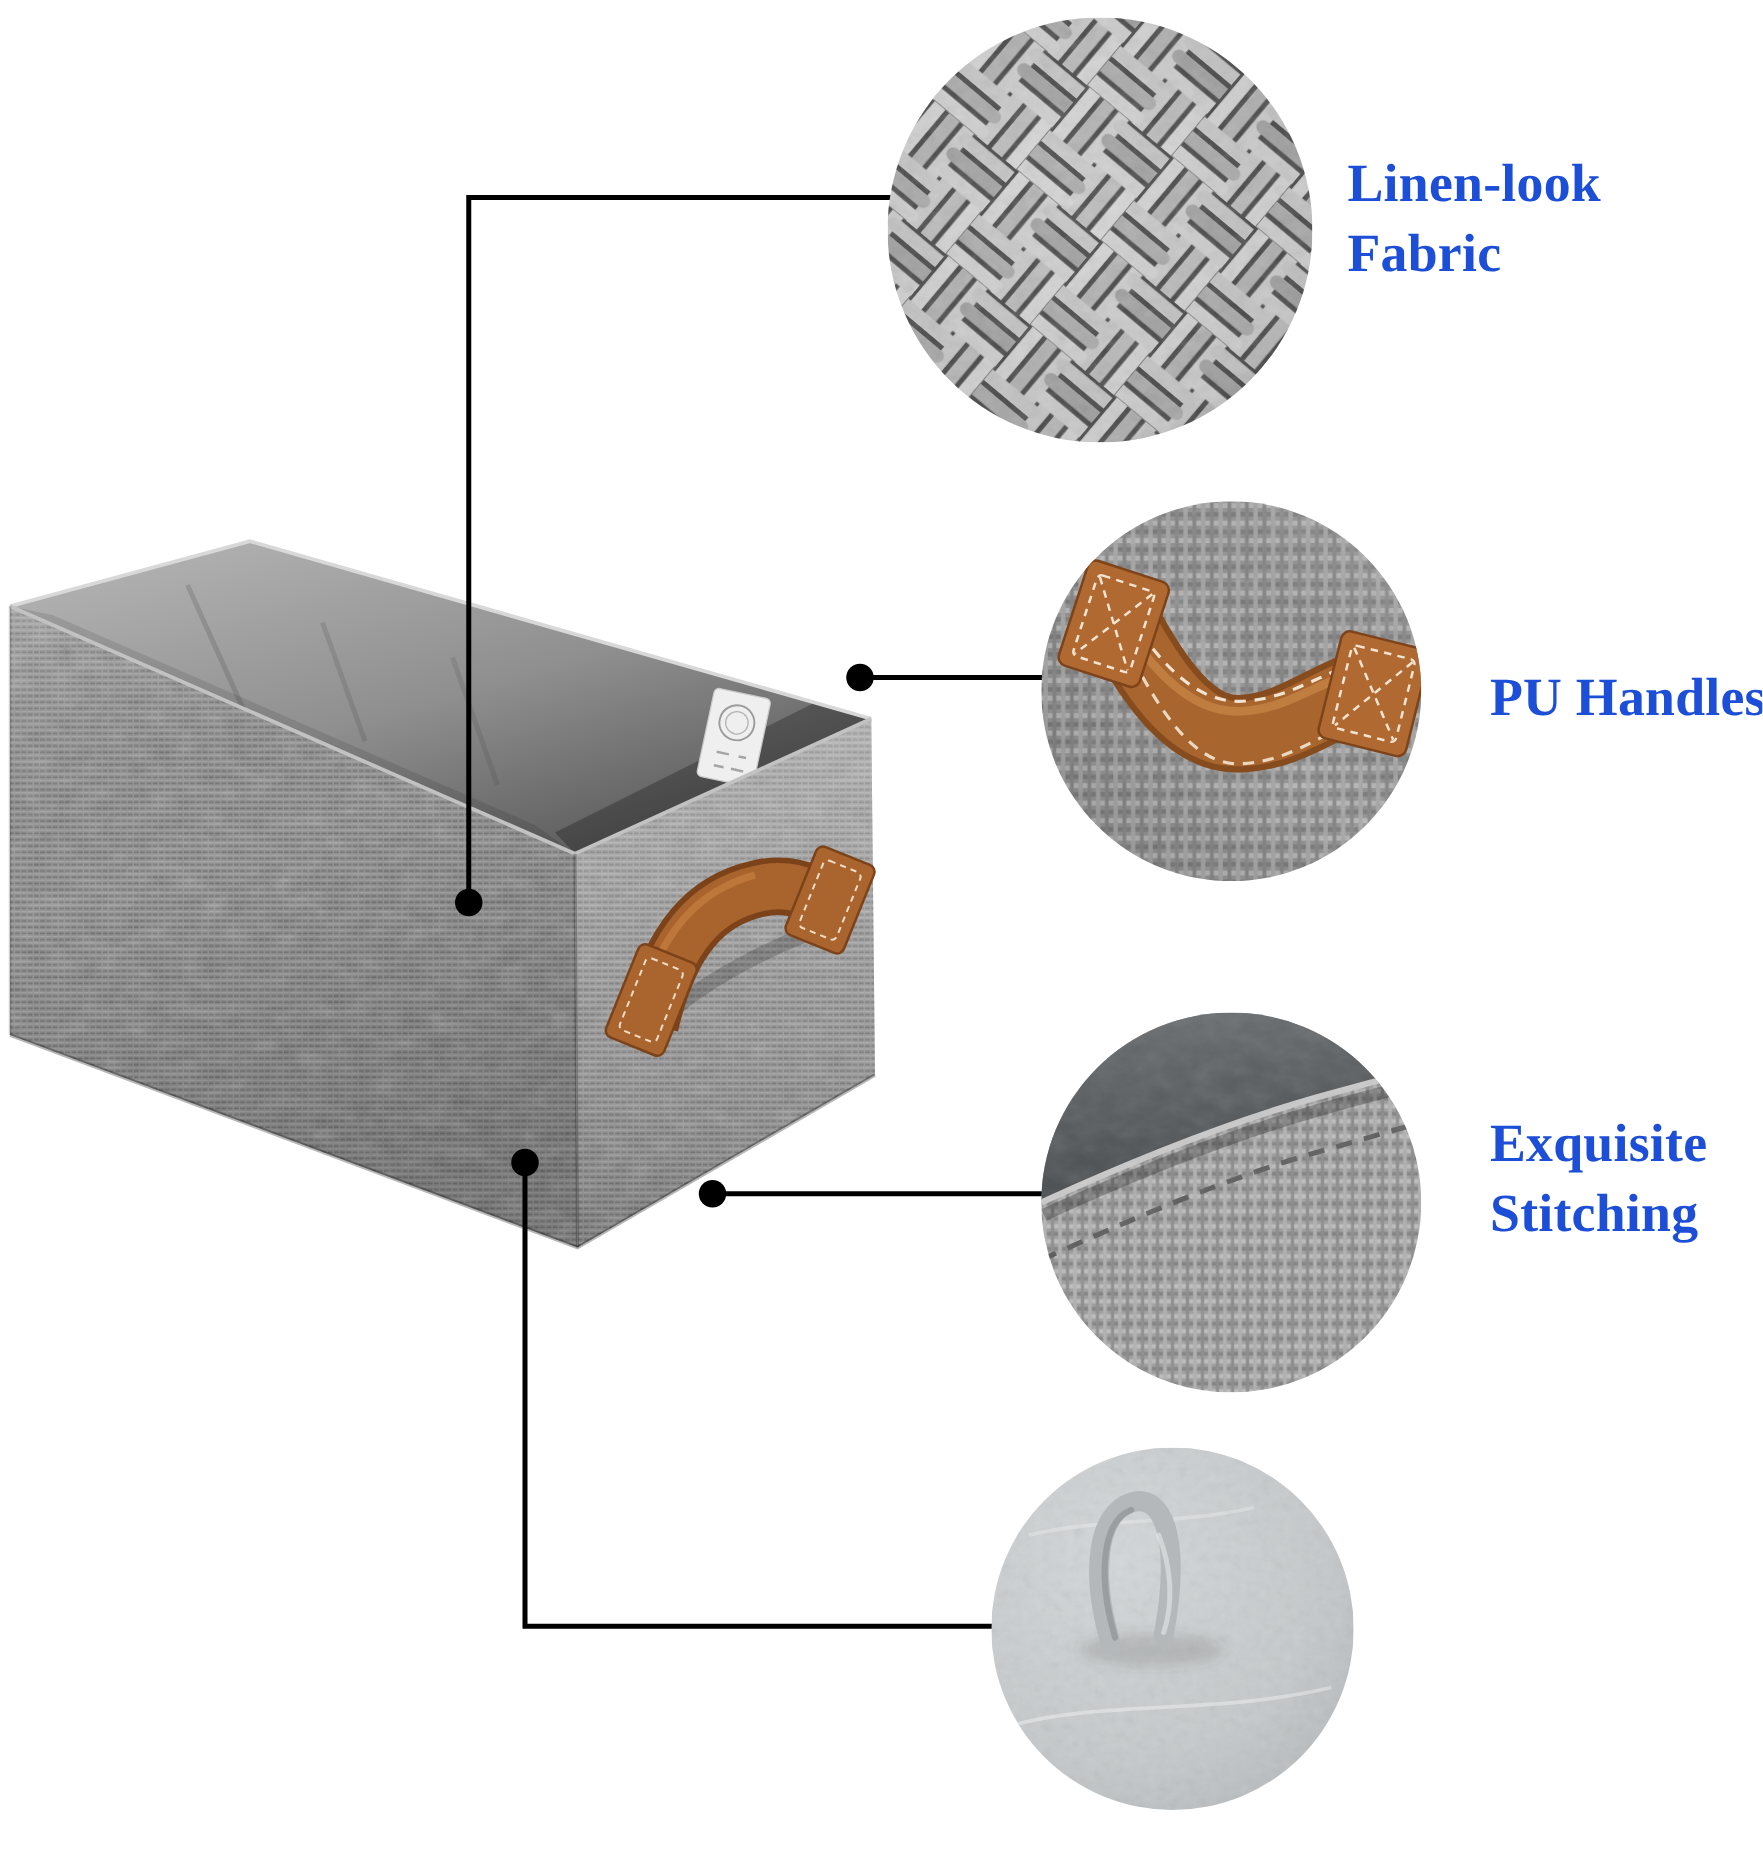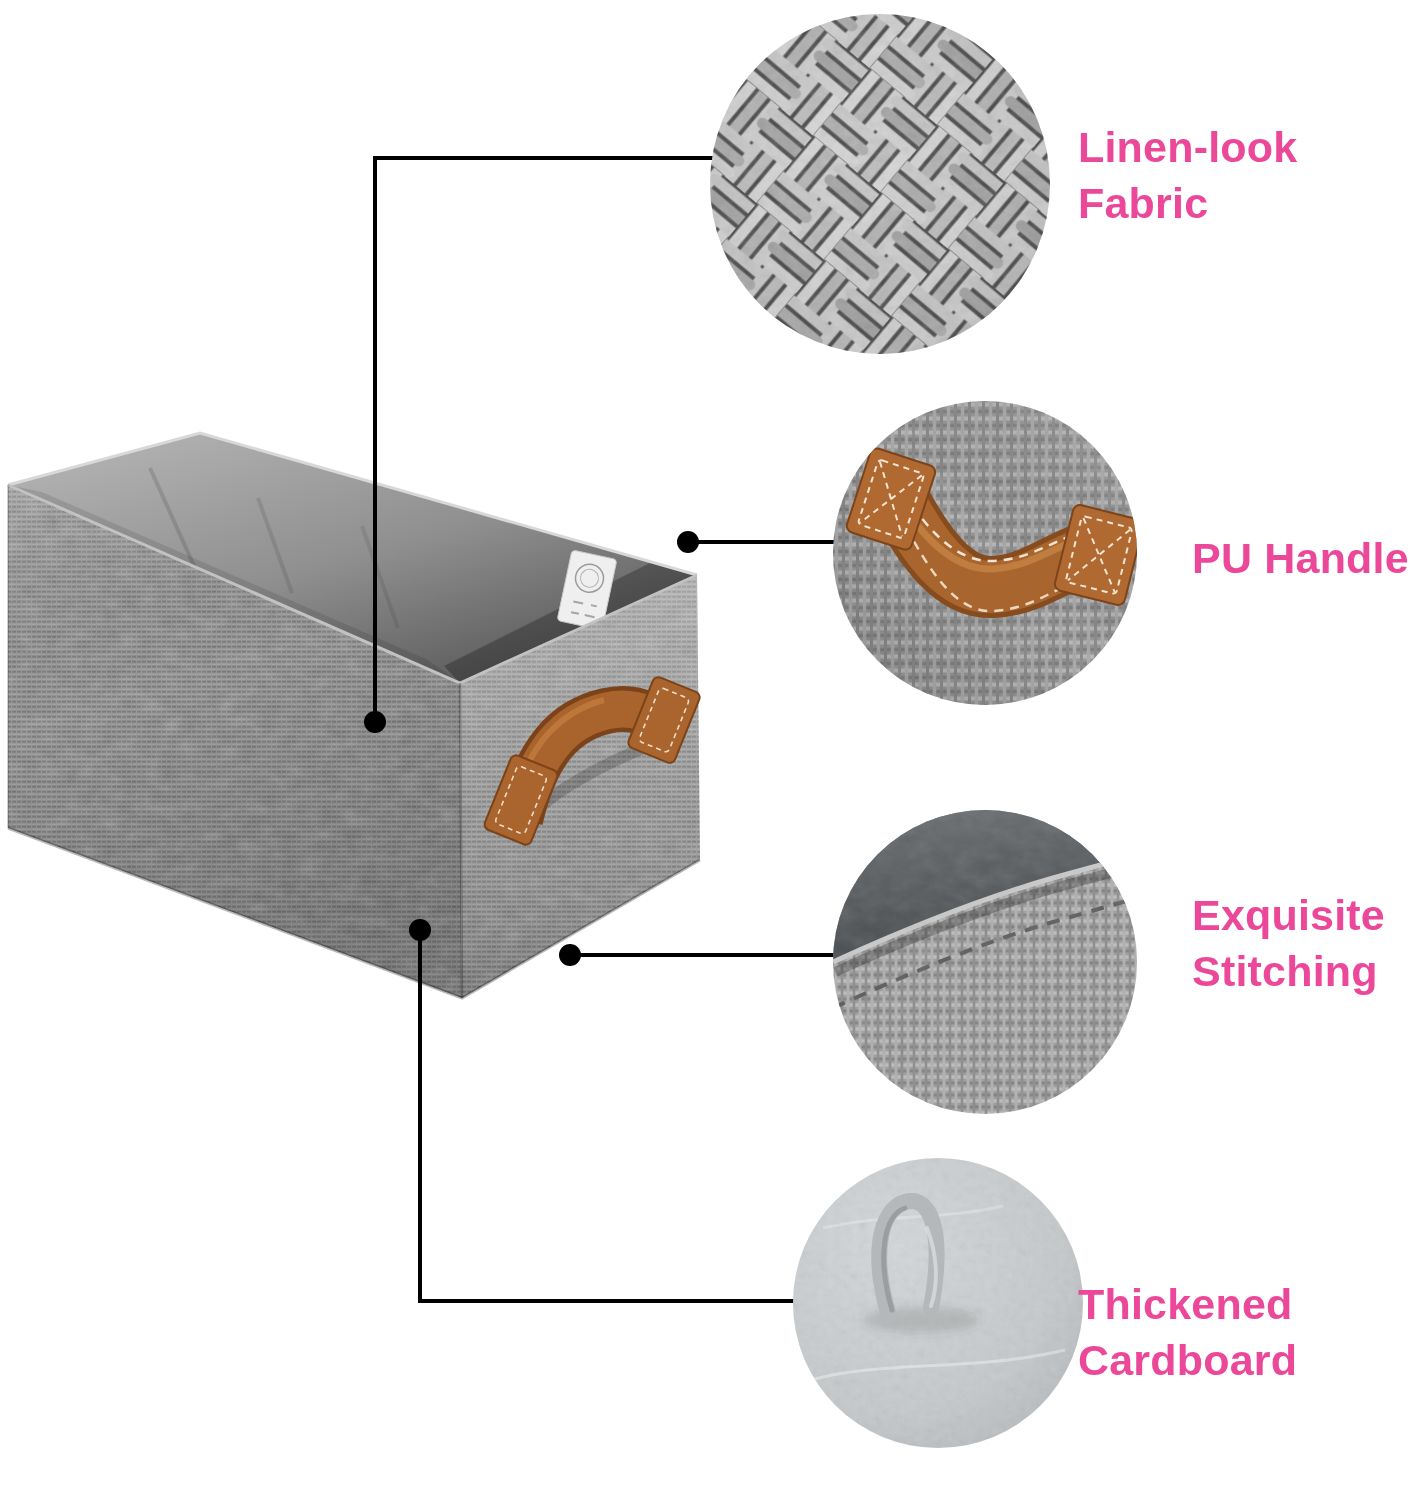--- a/index.html
+++ b/index.html
@@ -6,22 +6,22 @@
   html,body { width:1410px; height:1500px; background:#fff; }
   body { font-family:"Liberation Sans", sans-serif; }
   .stage { position:relative; width:1410px; height:1500px; background:#fff; overflow:hidden; }
   .box-svg { position:absolute; left:0; top:428px; width:712px; height:582px; z-index:0; }
   .connectors { position:absolute; left:0; top:0; width:1410px; height:1500px; z-index:1; pointer-events:none; }
   .callout-circle { position:absolute; border-radius:50%; overflow:hidden; z-index:2; }
   .c1 { left:710px; top:14px;   width:340px; height:340px; }
   .c2 { left:833px; top:401px;  width:304px; height:304px; }
   .c3 { left:833px; top:810px;  width:304px; height:304px; }
   .c4 { left:793px; top:1158px; width:290px; height:290px; }
-  .feature-label { position:absolute; z-index:3; color:#ec4899; font-weight:700;
-                   font-size:43px; line-height:1.3; letter-spacing:0.2px; }
+  .feature-label { position:absolute; z-index:3; color:#1d4ed8; font-weight:700;
+                   font-size:43px; line-height:1.3; letter-spacing:0.2px;font-family:Liberation Serif, serif; }
   .l1 { left:1078px; top:120px;  width:330px; }
   .l2 { left:1192px; top:531px;  white-space:nowrap; }
   .l3 { left:1192px; top:888px;  width:250px; }
   .l4 { left:1078px; top:1277px; width:300px; }
 </style>
 </head>
 <body>
 
 <div class="stage">
 
@@ -273,15 +273,14 @@
         <path d="M96 158 C 78 98 86 52 112 44 C 138 36 152 74 138 150" fill="none" stroke="#b4b8bb" stroke-width="16" stroke-linecap="round"></path>
         <path d="M99 152 C 84 100 90 58 112 50" fill="none" stroke="rgba(0,0,0,0.14)" stroke-width="5" stroke-linecap="round"></path>
         <path d="M134 70 C 144 96 146 124 138 148" fill="none" stroke="rgba(255,255,255,0.4)" stroke-width="4" stroke-linecap="round"></path>
       </g>
     </svg>
   </div>
 
   <div class="feature-label l1">Linen-look Fabric</div>
   <div class="feature-label l2">PU Handles</div>
   <div class="feature-label l3">Exquisite Stitching</div>
-  <div class="feature-label l4">Thickened Cardboard</div>
 
 </div>
 
 </body></html>

